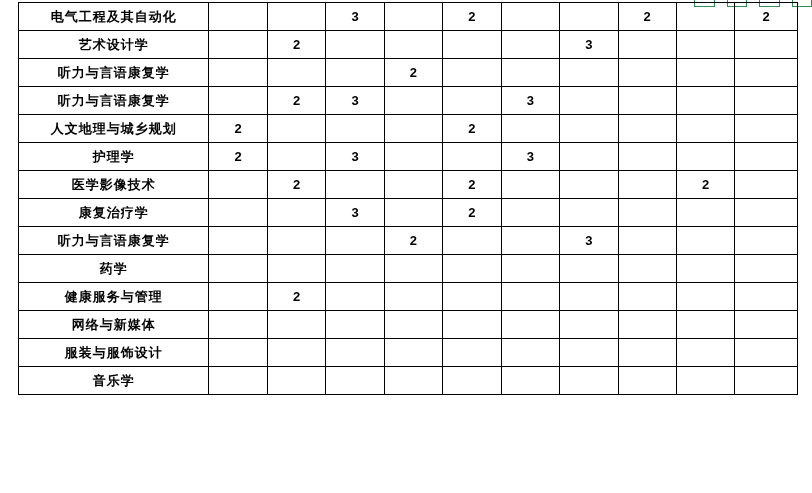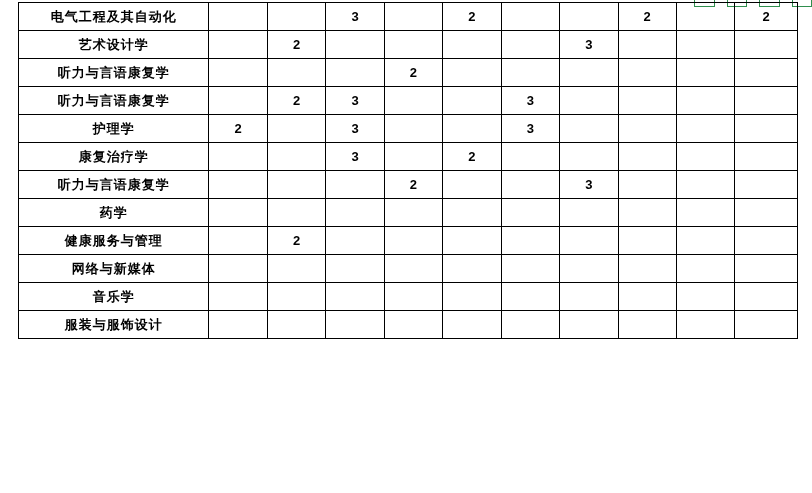--- a/index.html
+++ b/index.html
@@ -138,33 +138,59 @@
           <td class="num">3</td>
           <td class="num"></td>
           <td class="num"></td>
           <td class="num">3</td>
           <td class="num"></td>
           <td class="num"></td>
           <td class="num"></td>
           <td class="num-wide"></td>
         </tr>
         <tr>
+          <td class="major">人文地理与城乡规划</td>
+          <td class="num">2</td>
+          <td class="num"></td>
+          <td class="num"></td>
+          <td class="num"></td>
+          <td class="num">2</td>
+          <td class="num"></td>
+          <td class="num"></td>
+          <td class="num"></td>
+          <td class="num"></td>
+          <td class="num-wide"></td>
+        </tr>
+        <tr>
           <td class="major">护理学</td>
           <td class="num">2</td>
           <td class="num"></td>
           <td class="num">3</td>
           <td class="num"></td>
           <td class="num"></td>
           <td class="num">3</td>
           <td class="num"></td>
           <td class="num"></td>
           <td class="num"></td>
           <td class="num-wide"></td>
         </tr>
         <tr>
+          <td class="major">医学影像技术</td>
+          <td class="num"></td>
+          <td class="num">2</td>
+          <td class="num"></td>
+          <td class="num"></td>
+          <td class="num">2</td>
+          <td class="num"></td>
+          <td class="num"></td>
+          <td class="num"></td>
+          <td class="num">2</td>
+          <td class="num-wide"></td>
+        </tr>
+        <tr>
           <td class="major">康复治疗学</td>
           <td class="num"></td>
           <td class="num"></td>
           <td class="num">3</td>
           <td class="num"></td>
           <td class="num">2</td>
           <td class="num"></td>
           <td class="num"></td>
           <td class="num"></td>
           <td class="num"></td>
@@ -216,34 +242,34 @@
           <td class="num"></td>
           <td class="num"></td>
           <td class="num"></td>
           <td class="num"></td>
           <td class="num"></td>
           <td class="num"></td>
           <td class="num"></td>
           <td class="num-wide"></td>
         </tr>
         <tr>
+          <td class="major">服装与服饰设计</td>
+          <td class="num"></td>
+          <td class="num"></td>
+          <td class="num"></td>
+          <td class="num"></td>
+          <td class="num"></td>
+          <td class="num"></td>
+          <td class="num"></td>
+          <td class="num"></td>
+          <td class="num"></td>
+          <td class="num-wide"></td>
+        </tr>
+        <tr>
           <td class="major">音乐学</td>
-          <td class="num"></td>
-          <td class="num"></td>
-          <td class="num"></td>
-          <td class="num"></td>
-          <td class="num"></td>
-          <td class="num"></td>
-          <td class="num"></td>
-          <td class="num"></td>
-          <td class="num"></td>
-          <td class="num-wide"></td>
-        </tr>
-        <tr>
-          <td class="major">服装与服饰设计</td>
           <td class="num"></td>
           <td class="num"></td>
           <td class="num"></td>
           <td class="num"></td>
           <td class="num"></td>
           <td class="num"></td>
           <td class="num"></td>
           <td class="num"></td>
           <td class="num"></td>
           <td class="num-wide"></td>

